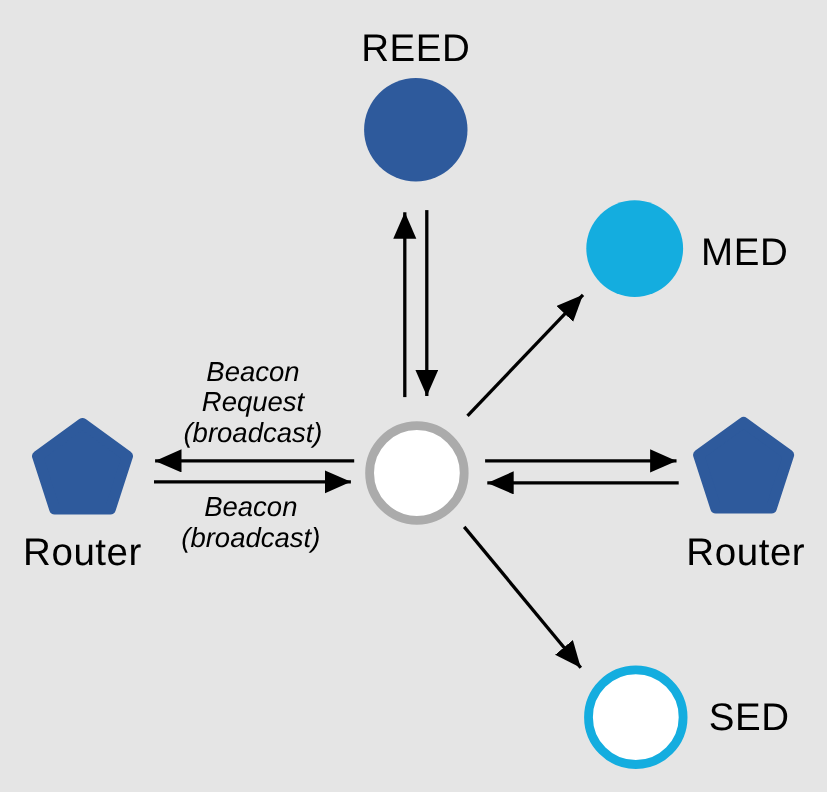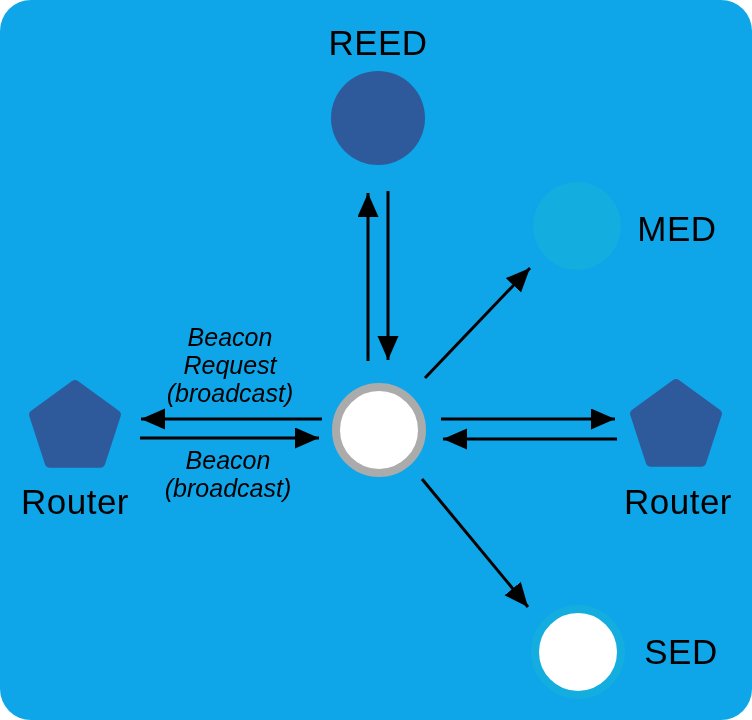--- a/index.html
+++ b/index.html
@@ -8,22 +8,21 @@
     background: #ffffff;
     width: 752px;
     height: 720px;
     overflow: hidden;
     font-family: "Liberation Sans", sans-serif;
   }
   .stage {
     position: relative;
     width: 752px;
     height: 720px;
-    background: #0ea5e9;
-    border-radius: 31px;
+    background: #e5e5e5;
   }
   svg text {
     font-family: "Liberation Sans", sans-serif;
     fill: #000000;
   }
   .node-label {
     font-size: 35px;
     font-weight: 400;
     letter-spacing: 0.5px;
   }

